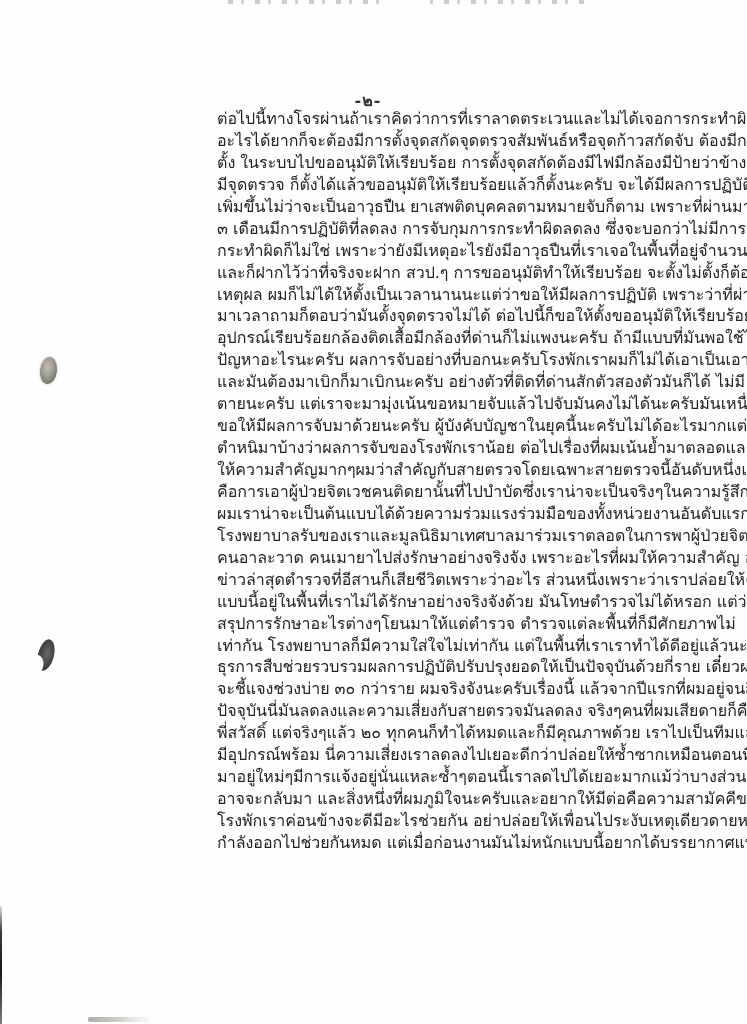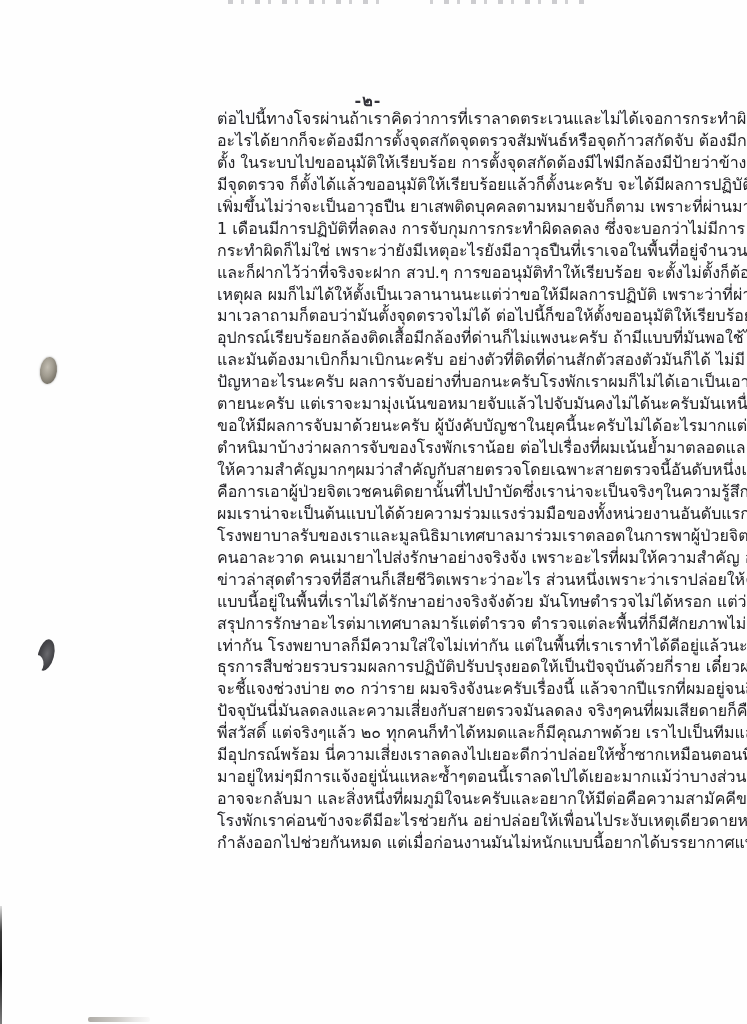--- a/index.html
+++ b/index.html
@@ -142,39 +142,39 @@
   <div class="top-cutoff-gap"></div>
 
   <div class="page-number">-๒-</div>
 
   <div class="doc-text">
       <div class="doc-line">ต่อไปนี้ทางโจรผ่านถ้าเราคิดว่าการที่เราลาดตระเวนและไม่ได้เจอการกระทำผิด</div>
       <div class="doc-line">อะไรได้ยากก็จะต้องมีการตั้งจุดสกัดจุดตรวจสัมพันธ์หรือจุดก้าวสกัดจับ ต้องมีการ</div>
       <div class="doc-line">ตั้ง ในระบบไปขออนุมัติให้เรียบร้อย การตั้งจุดสกัดต้องมีไฟมีกล้องมีป้ายว่าข้างหน้า</div>
       <div class="doc-line">มีจุดตรวจ ก็ตั้งได้แล้วขออนุมัติให้เรียบร้อยแล้วก็ตั้งนะครับ จะได้มีผลการปฏิบัติ</div>
       <div class="doc-line">เพิ่มขึ้นไม่ว่าจะเป็นอาวุธปืน ยาเสพติดบุคคลตามหมายจับก็ตาม เพราะที่ผ่านมา ๒-</div>
-      <div class="doc-line">1 เดือนมีการปฏิบัติที่ลดลง การจับกุมการกระทำผิดลดลง ซึ่งจะบอกว่าไม่มีการ</div>
+      <div class="doc-line">๓ เดือนมีการปฏิบัติที่ลดลง การจับกุมการกระทำผิดลดลง ซึ่งจะบอกว่าไม่มีการ</div>
       <div class="doc-line">กระทำผิดก็ไม่ใช่ เพราะว่ายังมีเหตุอะไรยังมีอาวุธปืนที่เราเจอในพื้นที่อยู่จำนวนหนึ่ง</div>
       <div class="doc-line">และก็ฝากไว้ว่าที่จริงจะฝาก สวป.ๆ การขออนุมัติทำให้เรียบร้อย จะตั้งไม่ตั้งก็ต้องมี</div>
       <div class="doc-line">เหตุผล ผมก็ไม่ได้ให้ตั้งเป็นเวลานานนะแต่ว่าขอให้มีผลการปฏิบัติ เพราะว่าที่ผ่าน</div>
       <div class="doc-line">มาเวลาถามก็ตอบว่ามันตั้งจุดตรวจไม่ได้ ต่อไปนี้ก็ขอให้ตั้งขออนุมัติให้เรียบร้อยมี</div>
       <div class="doc-line">อุปกรณ์เรียบร้อยกล้องติดเสื้อมีกล้องที่ด่านก็ไม่แพงนะครับ ถ้ามีแบบที่มันพอใช้ได้</div>
+      <div class="doc-line">ปัญหาอะไรนะครับ ผลการจับอย่างที่บอกนะครับโรงพักเราผมก็ไม่ได้เอาเป็นเอา</div>
       <div class="doc-line">และมันต้องมาเบิกก็มาเบิกนะครับ อย่างตัวที่ติดที่ด่านสักตัวสองตัวมันก็ได้ ไม่มี</div>
-      <div class="doc-line">ปัญหาอะไรนะครับ ผลการจับอย่างที่บอกนะครับโรงพักเราผมก็ไม่ได้เอาเป็นเอา</div>
       <div class="doc-line">ตายนะครับ แต่เราจะมามุ่งเน้นขอหมายจับแล้วไปจับมันคงไม่ได้นะครับมันเหนื่อย</div>
       <div class="doc-line">ขอให้มีผลการจับมาด้วยนะครับ ผู้บังคับบัญชาในยุคนี้นะครับไม่ได้อะไรมากแต่ก็มี</div>
       <div class="doc-line">ตำหนิมาบ้างว่าผลการจับของโรงพักเราน้อย ต่อไปเรื่องที่ผมเน้นย้ำมาตลอดและก็</div>
       <div class="doc-line">ให้ความสำคัญมากๆผมว่าสำคัญกับสายตรวจโดยเฉพาะสายตรวจนี้อันดับหนึ่งเลยก็</div>
       <div class="doc-line">คือการเอาผู้ป่วยจิตเวชคนติดยานั้นที่ไปบำบัดซึ่งเราน่าจะเป็นจริงๆในความรู้สึกของ</div>
       <div class="doc-line">ผมเราน่าจะเป็นต้นแบบได้ด้วยความร่วมแรงร่วมมือของทั้งหน่วยงานอันดับแรกคือ</div>
       <div class="doc-line">โรงพยาบาลรับของเราและมูลนิธิมาเทศบาลมาร่วมเราตลอดในการพาผู้ป่วยจิตเวช</div>
       <div class="doc-line">คนอาละวาด คนเมายาไปส่งรักษาอย่างจริงจัง เพราะอะไรที่ผมให้ความสำคัญ อย่าง</div>
       <div class="doc-line">ข่าวล่าสุดตำรวจที่อีสานก็เสียชีวิตเพราะว่าอะไร ส่วนหนึ่งเพราะว่าเราปล่อยให้คน</div>
       <div class="doc-line">แบบนี้อยู่ในพื้นที่เราไม่ได้รักษาอย่างจริงจังด้วย มันโทษตำรวจไม่ได้หรอก แต่ว่า</div>
-      <div class="doc-line">สรุปการรักษาอะไรต่มาเทศบาลมาร้แต่ตำรวจ ตำรวจแต่ละพื้นที่ก็มีศักยภาพไม่</div>
+      <div class="doc-line">สรุปการรักษาอะไรต่างๆโยนมาให้แต่ตำรวจ ตำรวจแต่ละพื้นที่ก็มีศักยภาพไม่</div>
       <div class="doc-line">เท่ากัน โรงพยาบาลก็มีความใส่ใจไม่เท่ากัน แต่ในพื้นที่เราเราทำได้ดีอยู่แล้วนะครับ</div>
       <div class="doc-line">ธุรการสืบช่วยรวบรวมผลการปฏิบัติปรับปรุงยอดให้เป็นปัจจุบันด้วยกี่ราย เดี๋ยวผม</div>
       <div class="doc-line">จะชี้แจงช่วงบ่าย ๓๐ กว่าราย ผมจริงจังนะครับเรื่องนี้ แล้วจากปีแรกที่ผมอยู่จนถึง</div>
       <div class="doc-line">ปัจจุบันนี่มันลดลงและความเสี่ยงกับสายตรวจมันลดลง จริงๆคนที่ผมเสียดายก็คือ</div>
       <div class="doc-line">พี่สวัสดิ์ แต่จริงๆแล้ว ๒๐ ทุกคนก็ทำได้หมดและก็มีคุณภาพด้วย เราไปเป็นทีมและ</div>
       <div class="doc-line">มีอุปกรณ์พร้อม นี่ความเสี่ยงเราลดลงไปเยอะดีกว่าปล่อยให้ซ้ำซากเหมือนตอนที่ผม</div>
       <div class="doc-line">มาอยู่ใหม่ๆมีการแจ้งอยู่นั่นแหละซ้ำๆตอนนี้เราลดไปได้เยอะมากแม้ว่าบางส่วนมัน</div>
       <div class="doc-line">อาจจะกลับมา และสิ่งหนึ่งที่ผมภูมิใจนะครับและอยากให้มีต่อคือความสามัคคีของ</div>
       <div class="doc-line">โรงพักเราค่อนข้างจะดีมีอะไรช่วยกัน อย่าปล่อยให้เพื่อนไประงับเหตุเดียวดายหาก</div>
       <div class="doc-line">กำลังออกไปช่วยกันหมด แต่เมื่อก่อนงานมันไม่หนักแบบนี้อยากได้บรรยากาศแบบ</div>

